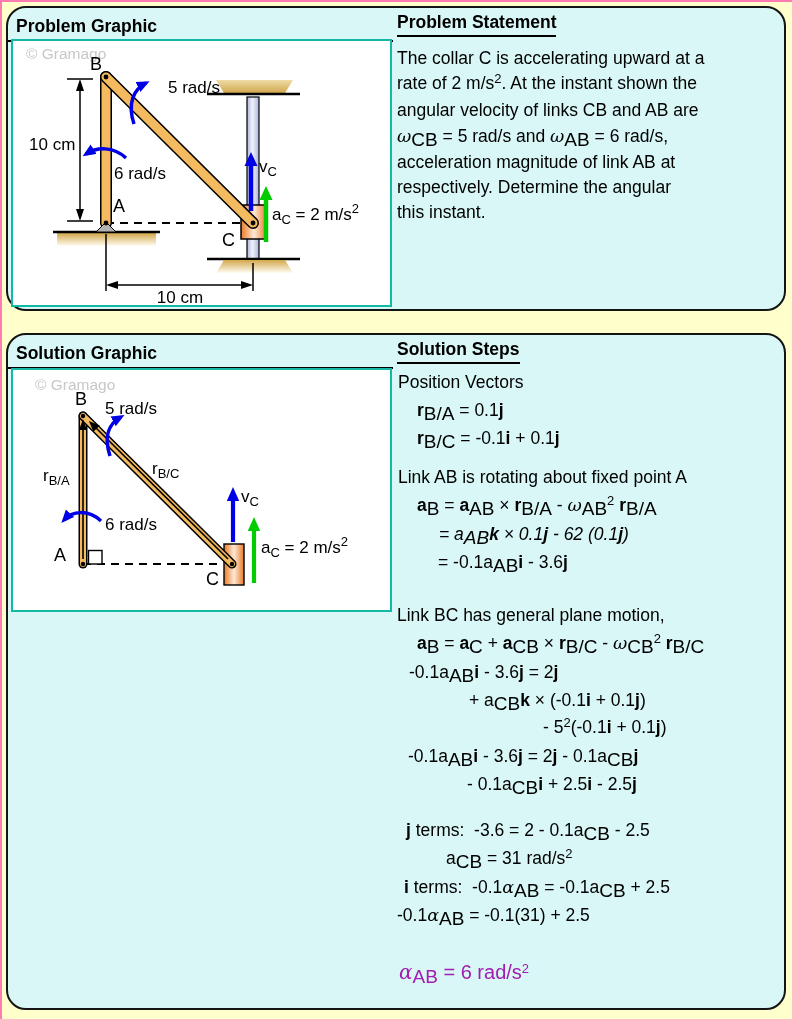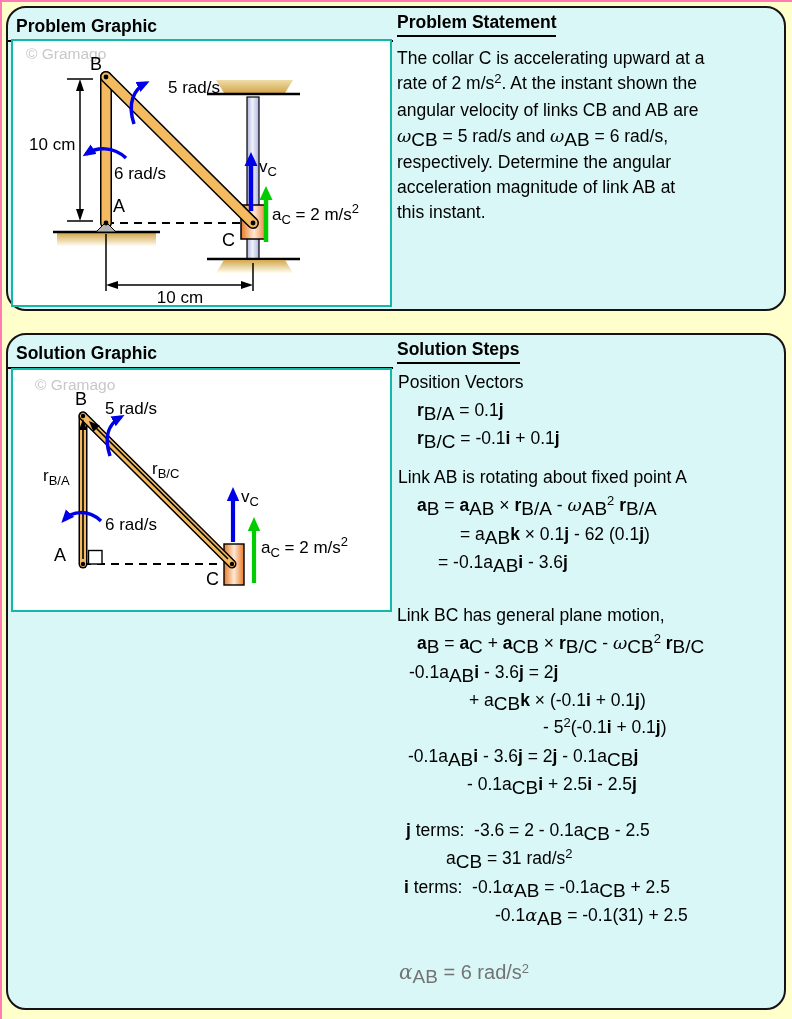--- a/index.html
+++ b/index.html
@@ -141,22 +141,22 @@
       </svg>
     </div>
 
     <div class="colr">
       <span class="rhead">Problem Statement</span>
       <div class="stmt">
           <div class="rl"><span>The collar C is accelerating upward at a</span></div>
           <div class="rl"><span>rate of 2 m/s</span><span class="sp">2</span><span>. At the instant shown the</span></div>
           <div class="rl"><span>angular velocity of links CB and AB are</span></div>
           <div class="rl"><span class="gk">ω</span><span class="sb">CB</span><span> = 5 rad/s and </span><span class="gk">ω</span><span class="sb">AB</span><span> = 6 rad/s,</span></div>
+          <div class="rl"><span>acceleration magnitude of link AB at</span></div>
           <div class="rl"><span>respectively. Determine the angular</span></div>
-          <div class="rl"><span>acceleration magnitude of link AB at</span></div>
           <div class="rl"><span>this instant.</span></div>
         </div>
     </div>
   </section>
 
   <section class="panel" id="p2">
     <div class="lhead">
       <span>Solution Graphic</span>
     </div>
 
@@ -227,30 +227,30 @@
     </div>
 
     <div class="colr">
       <span class="rhead">Solution Steps</span>
       <div class="steps">
           <div class="rl" style="margin-left: 1px;"><span>Position Vectors</span></div>
           <div class="rl" style="margin-left: 20px;"><span class="bd">r</span><span class="sb">B/A</span><span> = 0.1</span><span class="bd">j</span></div>
           <div class="rl" style="margin-left: 20px;"><span class="bd">r</span><span class="sb">B/C</span><span> = -0.1</span><span class="bd">i</span><span> + 0.1</span><span class="bd">j</span></div>
           <div class="rl" style="margin-left: 1px; margin-top: 12px;"><span>Link AB is rotating about fixed point A</span></div>
           <div class="rl" style="margin-left: 20px;"><span class="bd">a</span><span class="sb">B</span><span> = </span><span class="bd">a</span><span class="sb">AB</span><span> × </span><span class="bd">r</span><span class="sb">B/A</span><span> - </span><span class="gk">ω</span><span class="sb">AB</span><span class="sp">2</span><span> </span><span class="bd">r</span><span class="sb">B/A</span></div>
-          <div class="rl" style="margin-left: 63px;"><span>= a</span><span class="sb">AB</span><span class="bd">k</span><span> × 0.1</span><span class="bd">j</span><span> - 62 (0.1</span><span class="bd">j</span><span>)</span></div>
+          <div class="rl" style="margin-left: 42px; font-style: italic;"><span>= a</span><span class="sb">AB</span><span class="bd">k</span><span> × 0.1</span><span class="bd">j</span><span> - 62 (0.1</span><span class="bd">j</span><span>)</span></div>
           <div class="rl" style="margin-left: 41px;"><span>= -0.1a</span><span class="sb">AB</span><span class="bd">i</span><span> - 3.6</span><span class="bd">j</span></div>
           <div class="rl" style="margin-left: 0; margin-top: 26px;"><span>Link BC has general plane motion,</span></div>
           <div class="rl" style="margin-left: 20px;"><span class="bd">a</span><span class="sb">B</span><span> = </span><span class="bd">a</span><span class="sb">C</span><span> + </span><span class="bd">a</span><span class="sb">CB</span><span> × </span><span class="bd">r</span><span class="sb">B/C</span><span> - </span><span class="gk">ω</span><span class="sb">CB</span><span class="sp">2</span><span> </span><span class="bd">r</span><span class="sb">B/C</span></div>
           <div class="rl" style="margin-left: 12px;"><span>-0.1a</span><span class="sb">AB</span><span class="bd">i</span><span> - 3.6</span><span class="bd">j</span><span> = 2</span><span class="bd">j</span></div>
           <div class="rl" style="margin-left: 72px;"><span>+ a</span><span class="sb">CB</span><span class="bd">k</span><span> × (-0.1</span><span class="bd">i</span><span> + 0.1</span><span class="bd">j</span><span>)</span></div>
           <div class="rl" style="margin-left: 146px;"><span>- 5</span><span class="sp">2</span><span>(-0.1</span><span class="bd">i</span><span> + 0.1</span><span class="bd">j</span><span>)</span></div>
           <div class="rl" style="margin-left: 11px;"><span>-0.1a</span><span class="sb">AB</span><span class="bd">i</span><span> - 3.6</span><span class="bd">j</span><span> = 2</span><span class="bd">j</span><span> - 0.1a</span><span class="sb">CB</span><span class="bd">j</span></div>
           <div class="rl" style="margin-left: 70px;"><span>- 0.1a</span><span class="sb">CB</span><span class="bd">i</span><span> + 2.5</span><span class="bd">i</span><span> - 2.5</span><span class="bd">j</span></div>
           <div class="rl" style="margin-left: 9px; margin-top: 18px;"><span class="bd">j</span><span> terms:&nbsp; -3.6 = 2 - 0.1a</span><span class="sb">CB</span><span> - 2.5</span></div>
           <div class="rl" style="margin-left: 49px;"><span>a</span><span class="sb">CB</span><span> = 31 rad/s</span><span class="sp">2</span></div>
           <div class="rl" style="margin-left: 7px;"><span class="bd">i</span><span> terms:&nbsp; -0.1</span><span class="gk">α</span><span class="sb">AB</span><span> = -0.1a</span><span class="sb">CB</span><span> + 2.5</span></div>
-          <div class="rl" style="margin-left: 98px;"><span>-0.1</span><span class="gk">α</span><span class="sb">AB</span><span> = -0.1(31) + 2.5</span></div>
-          <div class="rl" style="margin-left: 2px; margin-top: 30px; color: #737373; font-size: 20px;"><span class="gk">α</span><span class="sb">AB</span><span> = 6 rad/s</span><span class="sp">2</span></div>
+          <div class="rl" style=""><span>-0.1</span><span class="gk">α</span><span class="sb">AB</span><span> = -0.1(31) + 2.5</span></div>
+          <div class="rl" style="margin-left: 2px; margin-top: 30px; color: #a21caf; font-size: 20px;"><span class="gk">α</span><span class="sb">AB</span><span> = 6 rad/s</span><span class="sp">2</span></div>
         </div>
     </div>
   </section>
 </div>
 
 </body></html>

